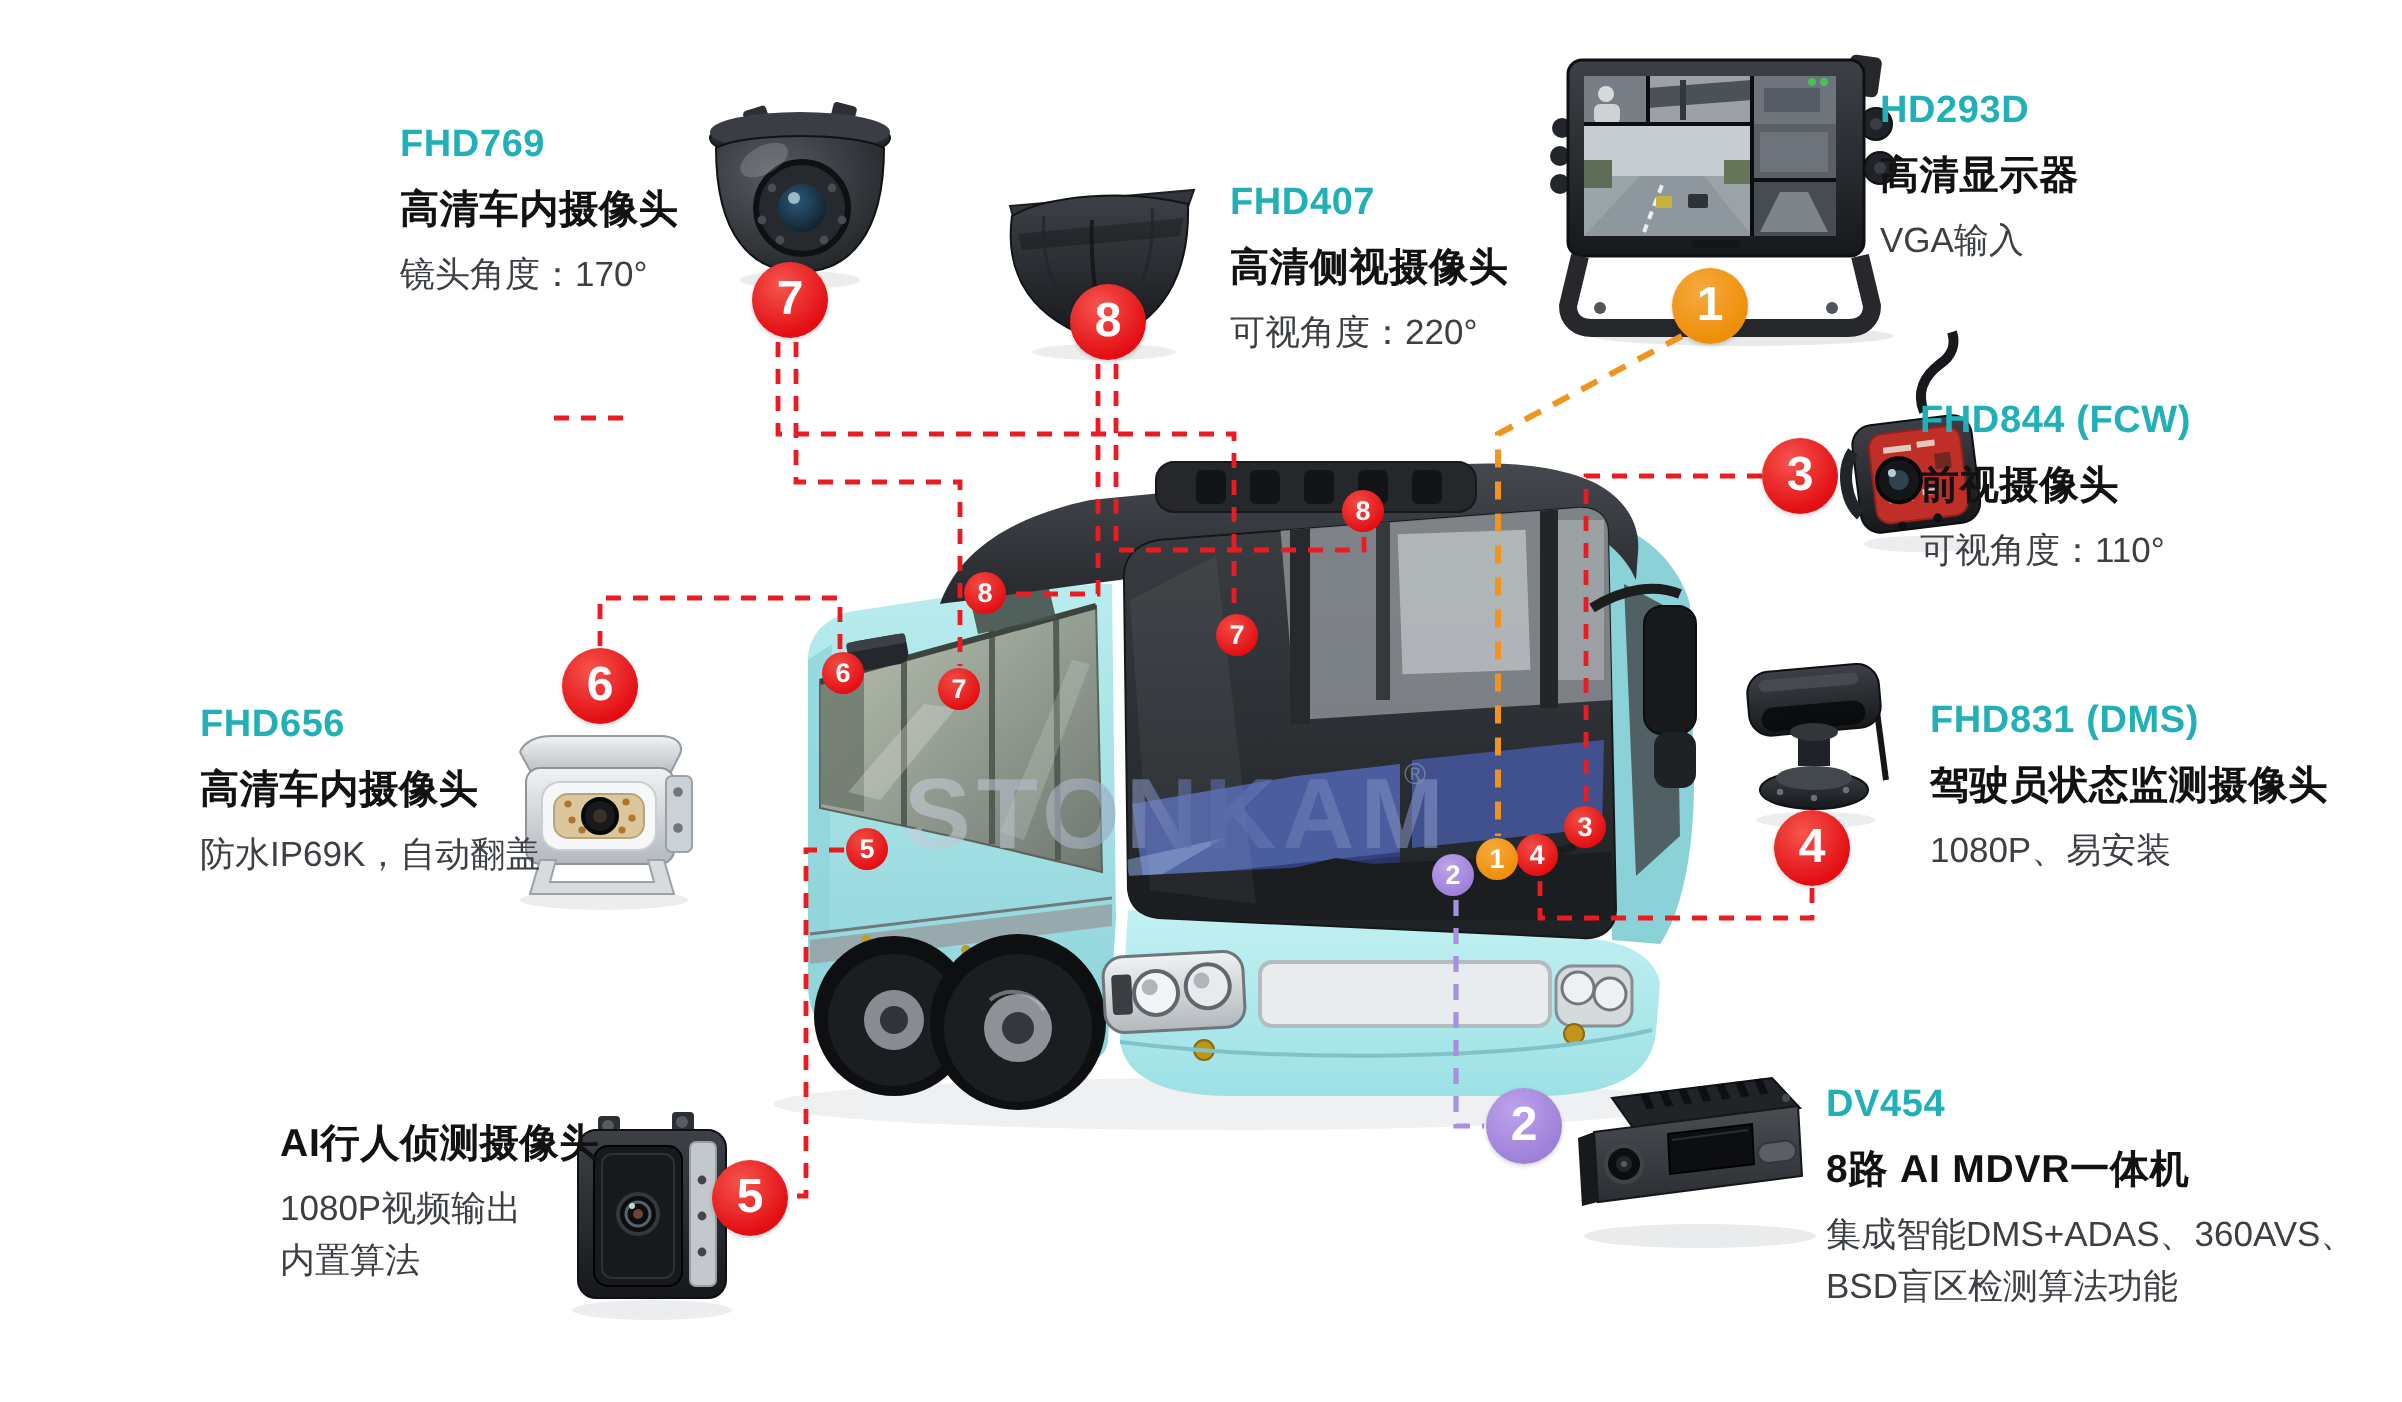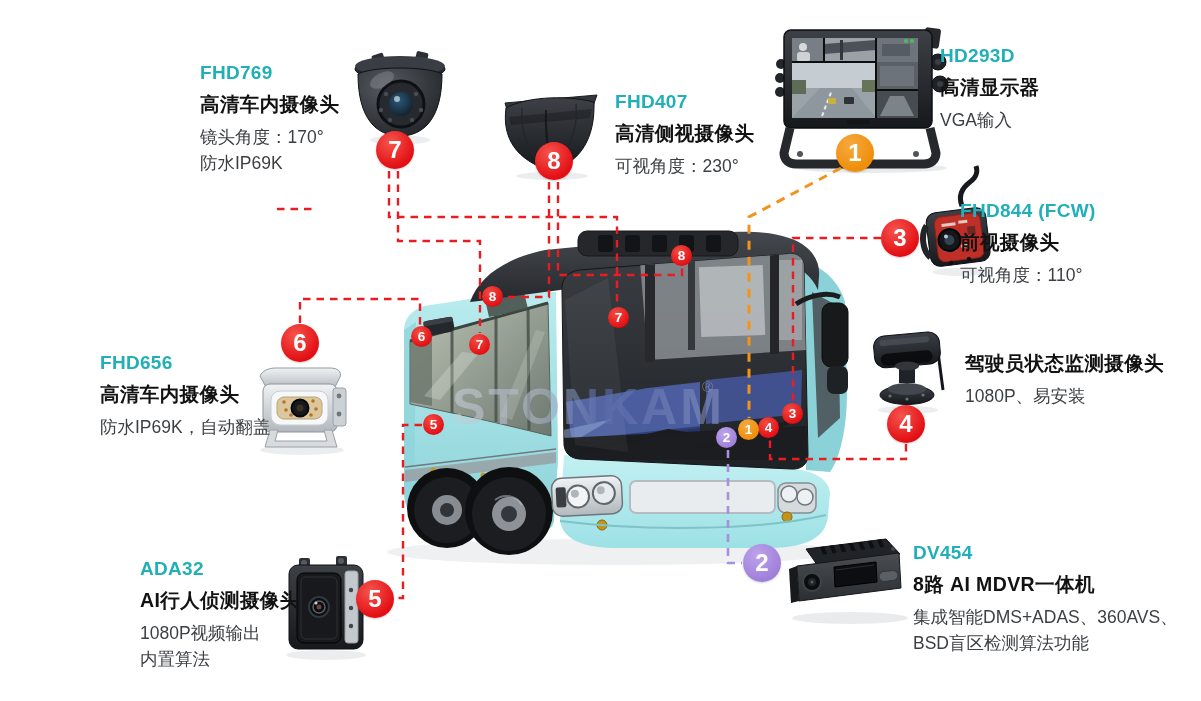--- a/index.html
+++ b/index.html
@@ -356,54 +356,53 @@
     <polyline points="906,444 906,459 770,459 770,440" stroke="#ea1c22" stroke-width="2.4" stroke-dasharray="7.5 6"></polyline>
     <polyline points="841,168 749,217 749,418" stroke="#f0941e" stroke-width="3" stroke-dasharray="9 7"></polyline>
     <polyline points="728,450 728,563 742,563" stroke="#a98fdd" stroke-width="2.6" stroke-dasharray="8 6"></polyline>
   </g>
 </svg>
 
 <div class="info" style="left:200px;top:62px">
   <div class="model">FHD769</div>
   <div class="pname">高清车内摄像头</div>
   <div class="spec">镜头角度：170°</div>
-  <div class="spec">防水IP69K</div>
 </div>
 
 <div class="info" style="left:615px;top:91px">
   <div class="model">FHD407</div>
   <div class="pname">高清侧视摄像头</div>
-  <div class="spec">可视角度：230°</div>
+  <div class="spec">可视角度：220°</div>
 </div>
 
 <div class="info" style="left:940px;top:45px">
   <div class="model">HD293D</div>
   <div class="pname">高清显示器</div>
   <div class="spec">VGA输入</div>
 </div>
 
 <div class="info" style="left:960px;top:200px">
   <div class="model">FHD844 (FCW)</div>
   <div class="pname">前视摄像头</div>
   <div class="spec">可视角度：110°</div>
 </div>
 
 <div class="info" style="left:965px;top:350px">
+  <div class="model">FHD831 (DMS)</div>
   <div class="pname">驾驶员状态监测摄像头</div>
   <div class="spec">1080P、易安装</div>
 </div>
 
 <div class="info" style="left:100px;top:352px">
   <div class="model">FHD656</div>
   <div class="pname">高清车内摄像头</div>
   <div class="spec">防水IP69K，自动翻盖</div>
 </div>
 
 <div class="info" style="left:140px;top:558px">
-  <div class="model">ADA32</div>
   <div class="pname">AI行人侦测摄像头</div>
   <div class="spec">1080P视频输出</div>
   <div class="spec">内置算法</div>
 </div>
 
 <div class="info" style="left:913px;top:542px">
   <div class="model">DV454</div>
   <div class="pname">8路 AI MDVR一体机</div>
   <div class="spec">集成智能DMS+ADAS、360AVS、</div>
   <div class="spec">BSD盲区检测算法功能</div>

